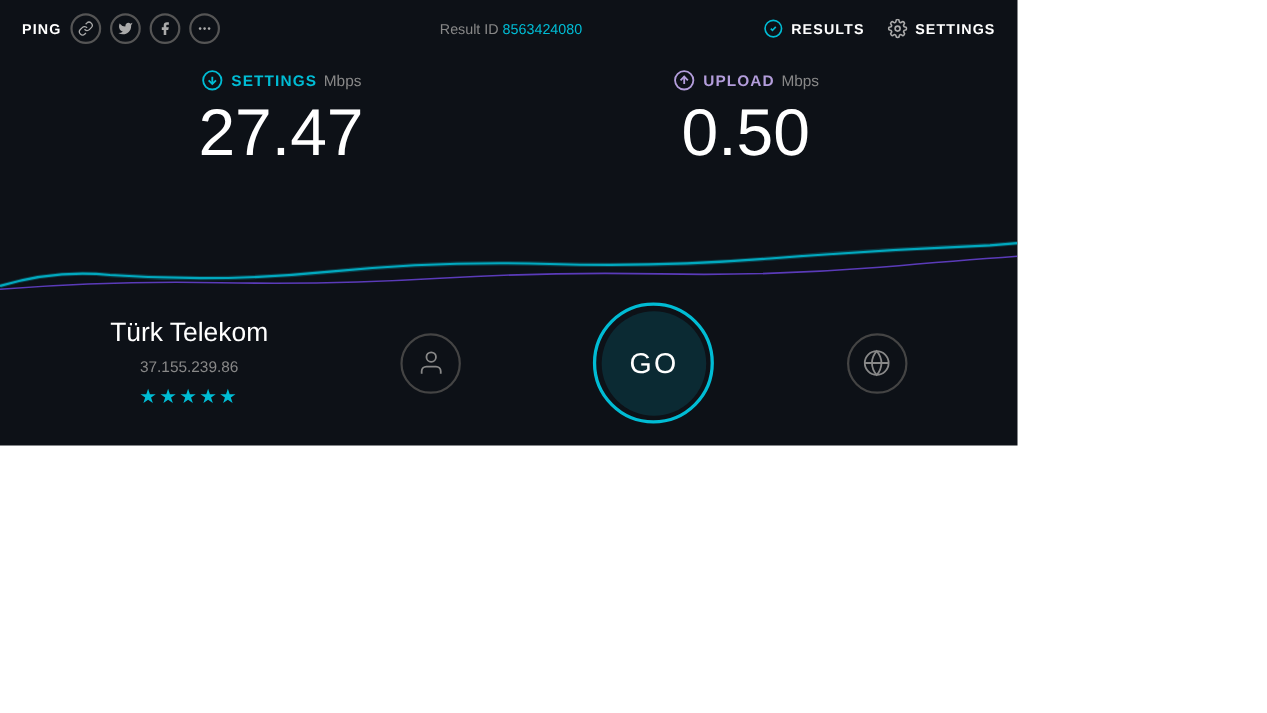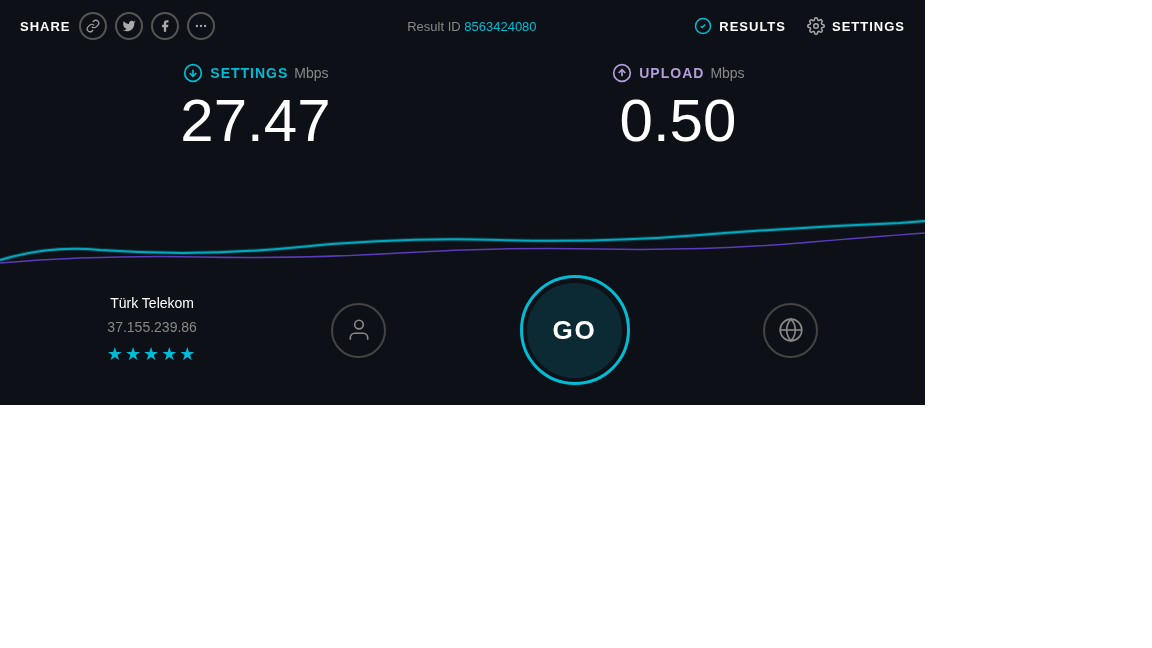--- a/index.html
+++ b/index.html
@@ -154,21 +154,21 @@
       padding: 0 40px;
       z-index: 10;
     }
 
     .isp-info {
       text-align: center;
     }
 
     .isp-name {
       color: #fff;
-      font-size: 14px;
+      font-size: 24px;
       font-weight: 500;
       margin-bottom: 8px;
     }
 
     .isp-ip {
       color: #888;
       font-size: 14px;
       margin-bottom: 8px;
     }
 
@@ -208,21 +208,21 @@
       position: absolute;
       width: 95px;
       height: 95px;
       border-radius: 50%;
       background: rgba(0,188,212,0.15);
     }
 
     .go-text {
       color: #fff;
       font-size: 26px;
-      font-weight: bold;
+      font-weight: normal;
       letter-spacing: 2px;
       position: relative;
       z-index: 1;
     }
 
     .server-icon-circle {
       width: 55px;
       height: 55px;
       border-radius: 50%;
       border: 2px solid #444;
@@ -266,21 +266,21 @@
       z-index: 5;
     }
   </style>
 </head>
 <body>
 
 <div class="speedtest-container">
 
   <div class="header">
     <div class="share-section">
-      <span class="share-label">SHARE</span>
+      <span class="share-label">PING</span>
       <div class="share-icon">
         <svg width="14" height="14" viewBox="0 0 24 24" fill="none" stroke="#aaa" stroke-width="2">
           <path d="M10 13a5 5 0 0 0 7.54.54l3-3a5 5 0 0 0-7.07-7.07l-1.72 1.71"></path>
           <path d="M14 11a5 5 0 0 0-7.54-.54l-3 3a5 5 0 0 0 7.07 7.07l1.71-1.71"></path>
         </svg>
       </div>
       <div class="share-icon">
         <svg width="14" height="14" viewBox="0 0 24 24" fill="#aaa">
           <path d="M23 3a10.9 10.9 0 0 1-3.14 1.53 4.48 4.48 0 0 0-7.86 3v1A10.66 10.66 0 0 1 3 4s-4 9 5 13a11.64 11.64 0 0 1-7 2c9 5 20 0 20-11.5a4.5 4.5 0 0 0-.08-.83A7.72 7.72 0 0 0 23 3z"></path>
         </svg>

